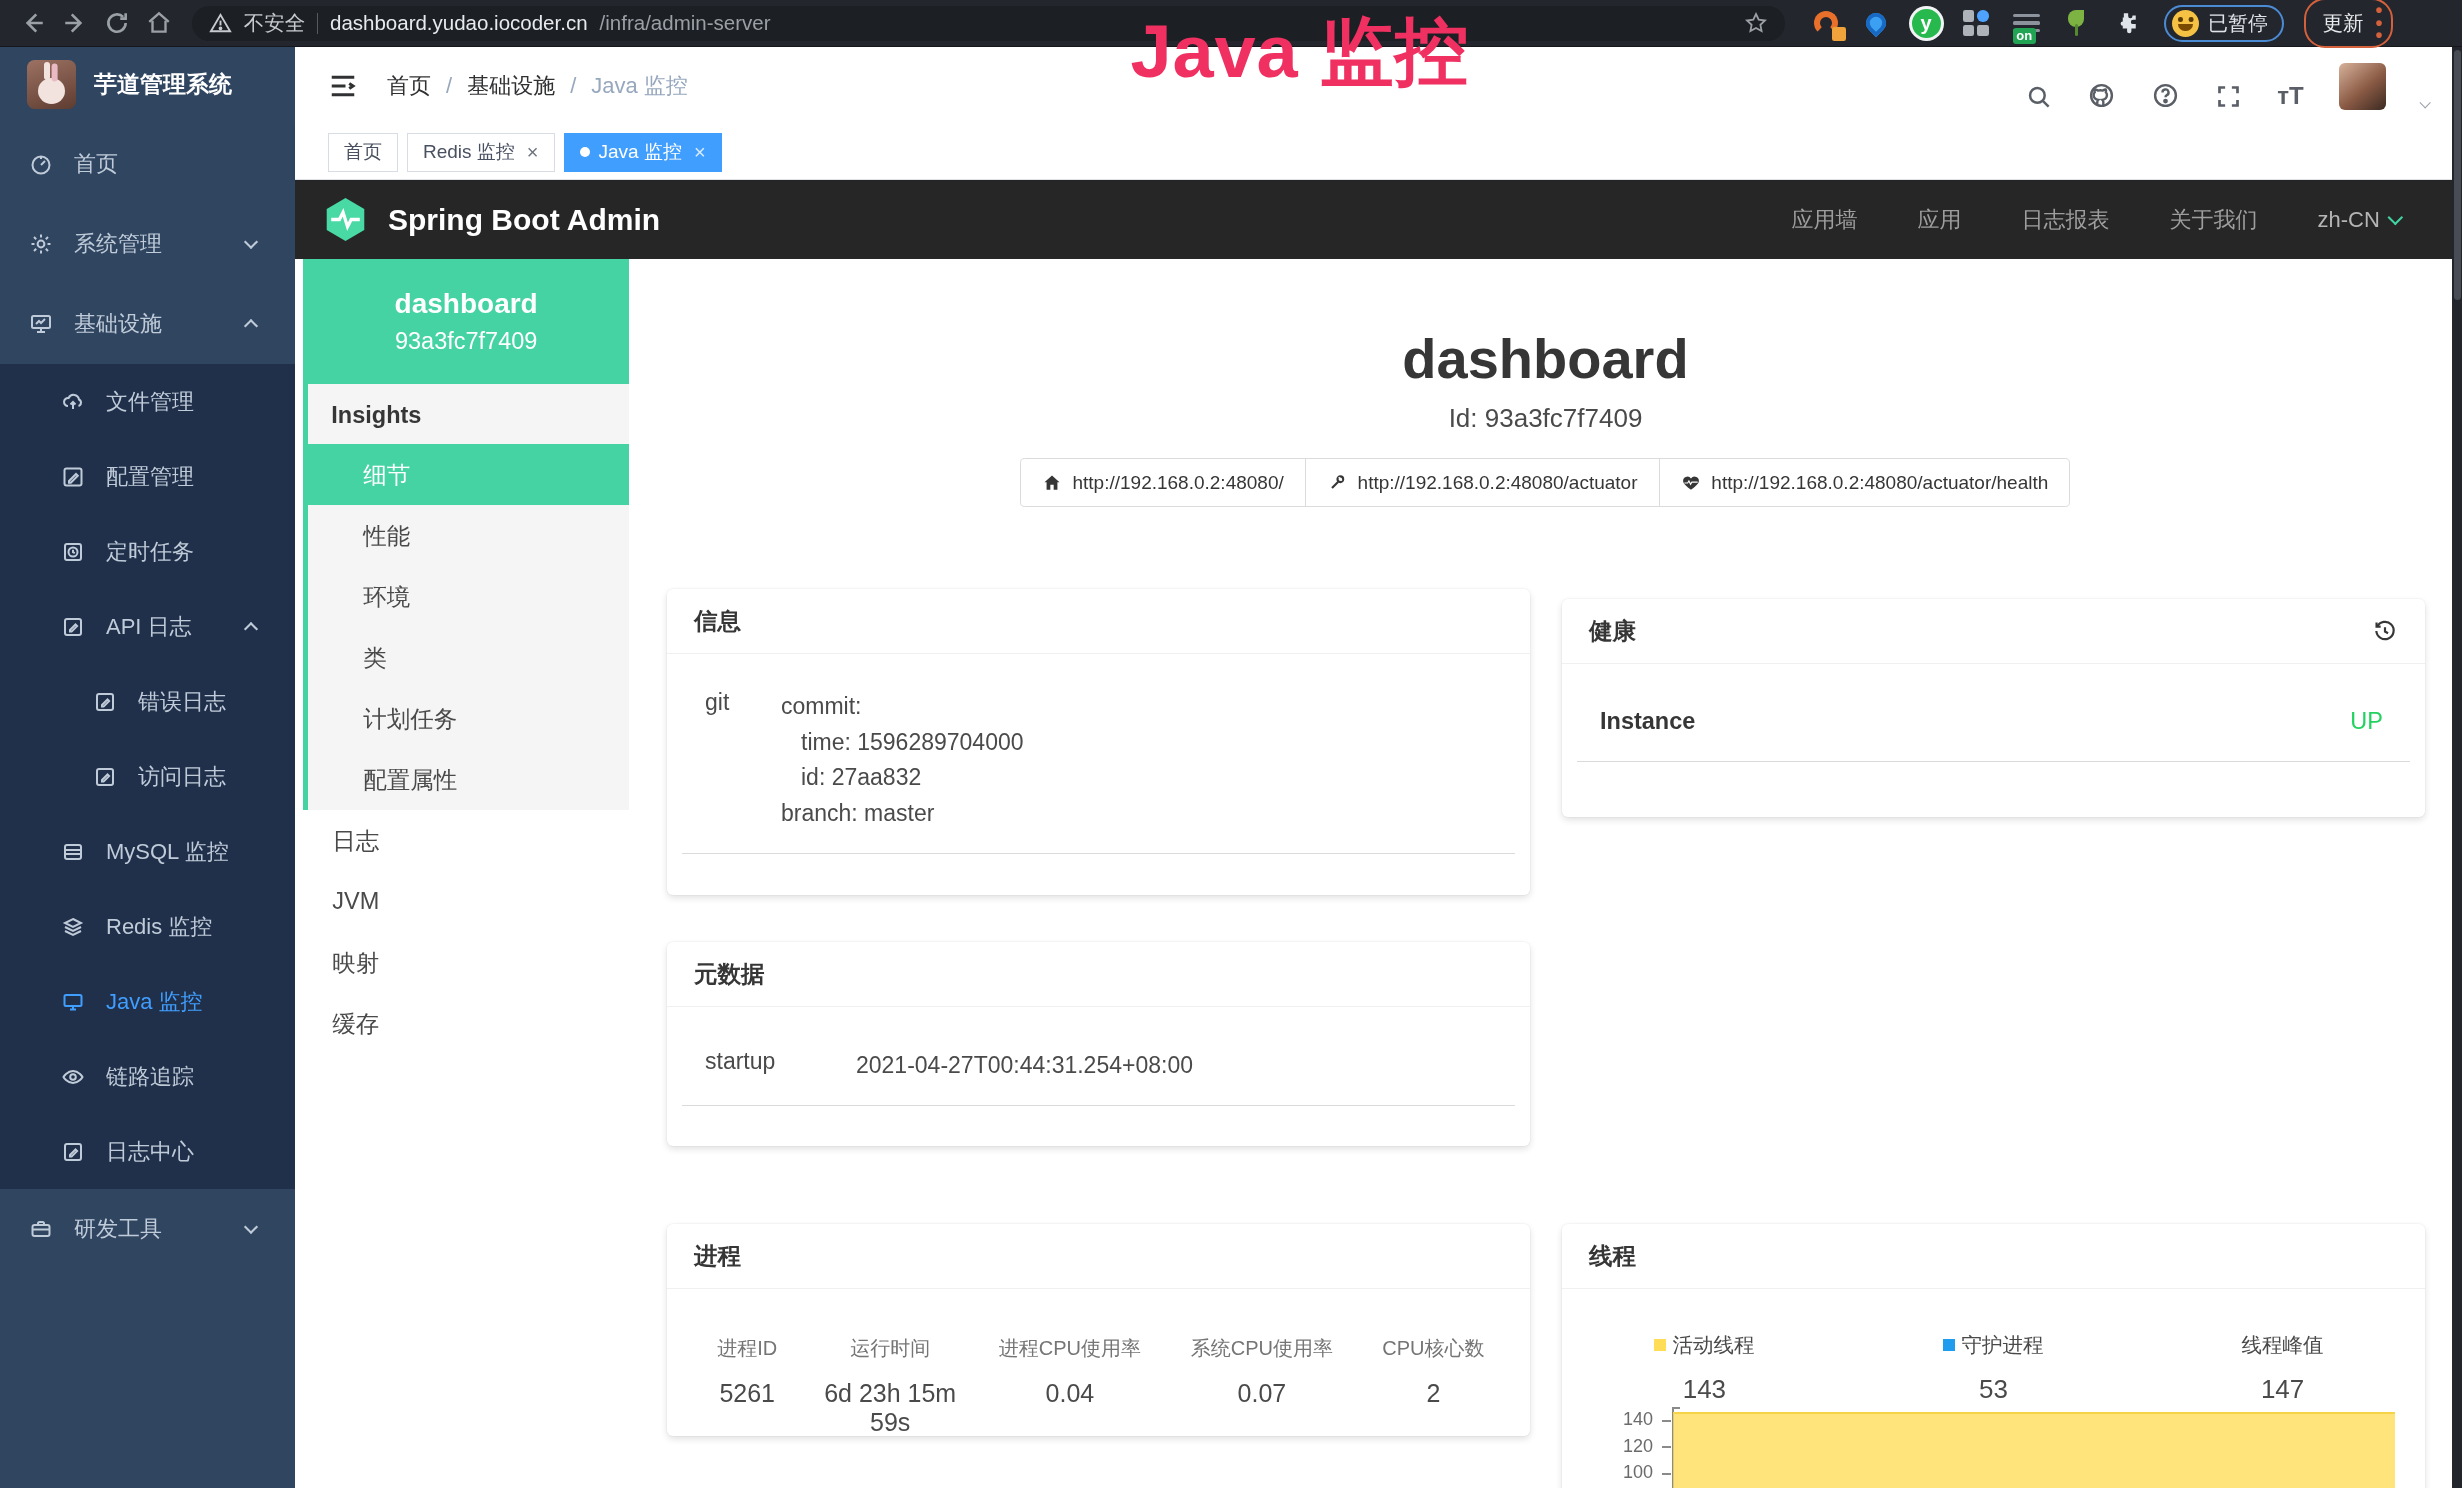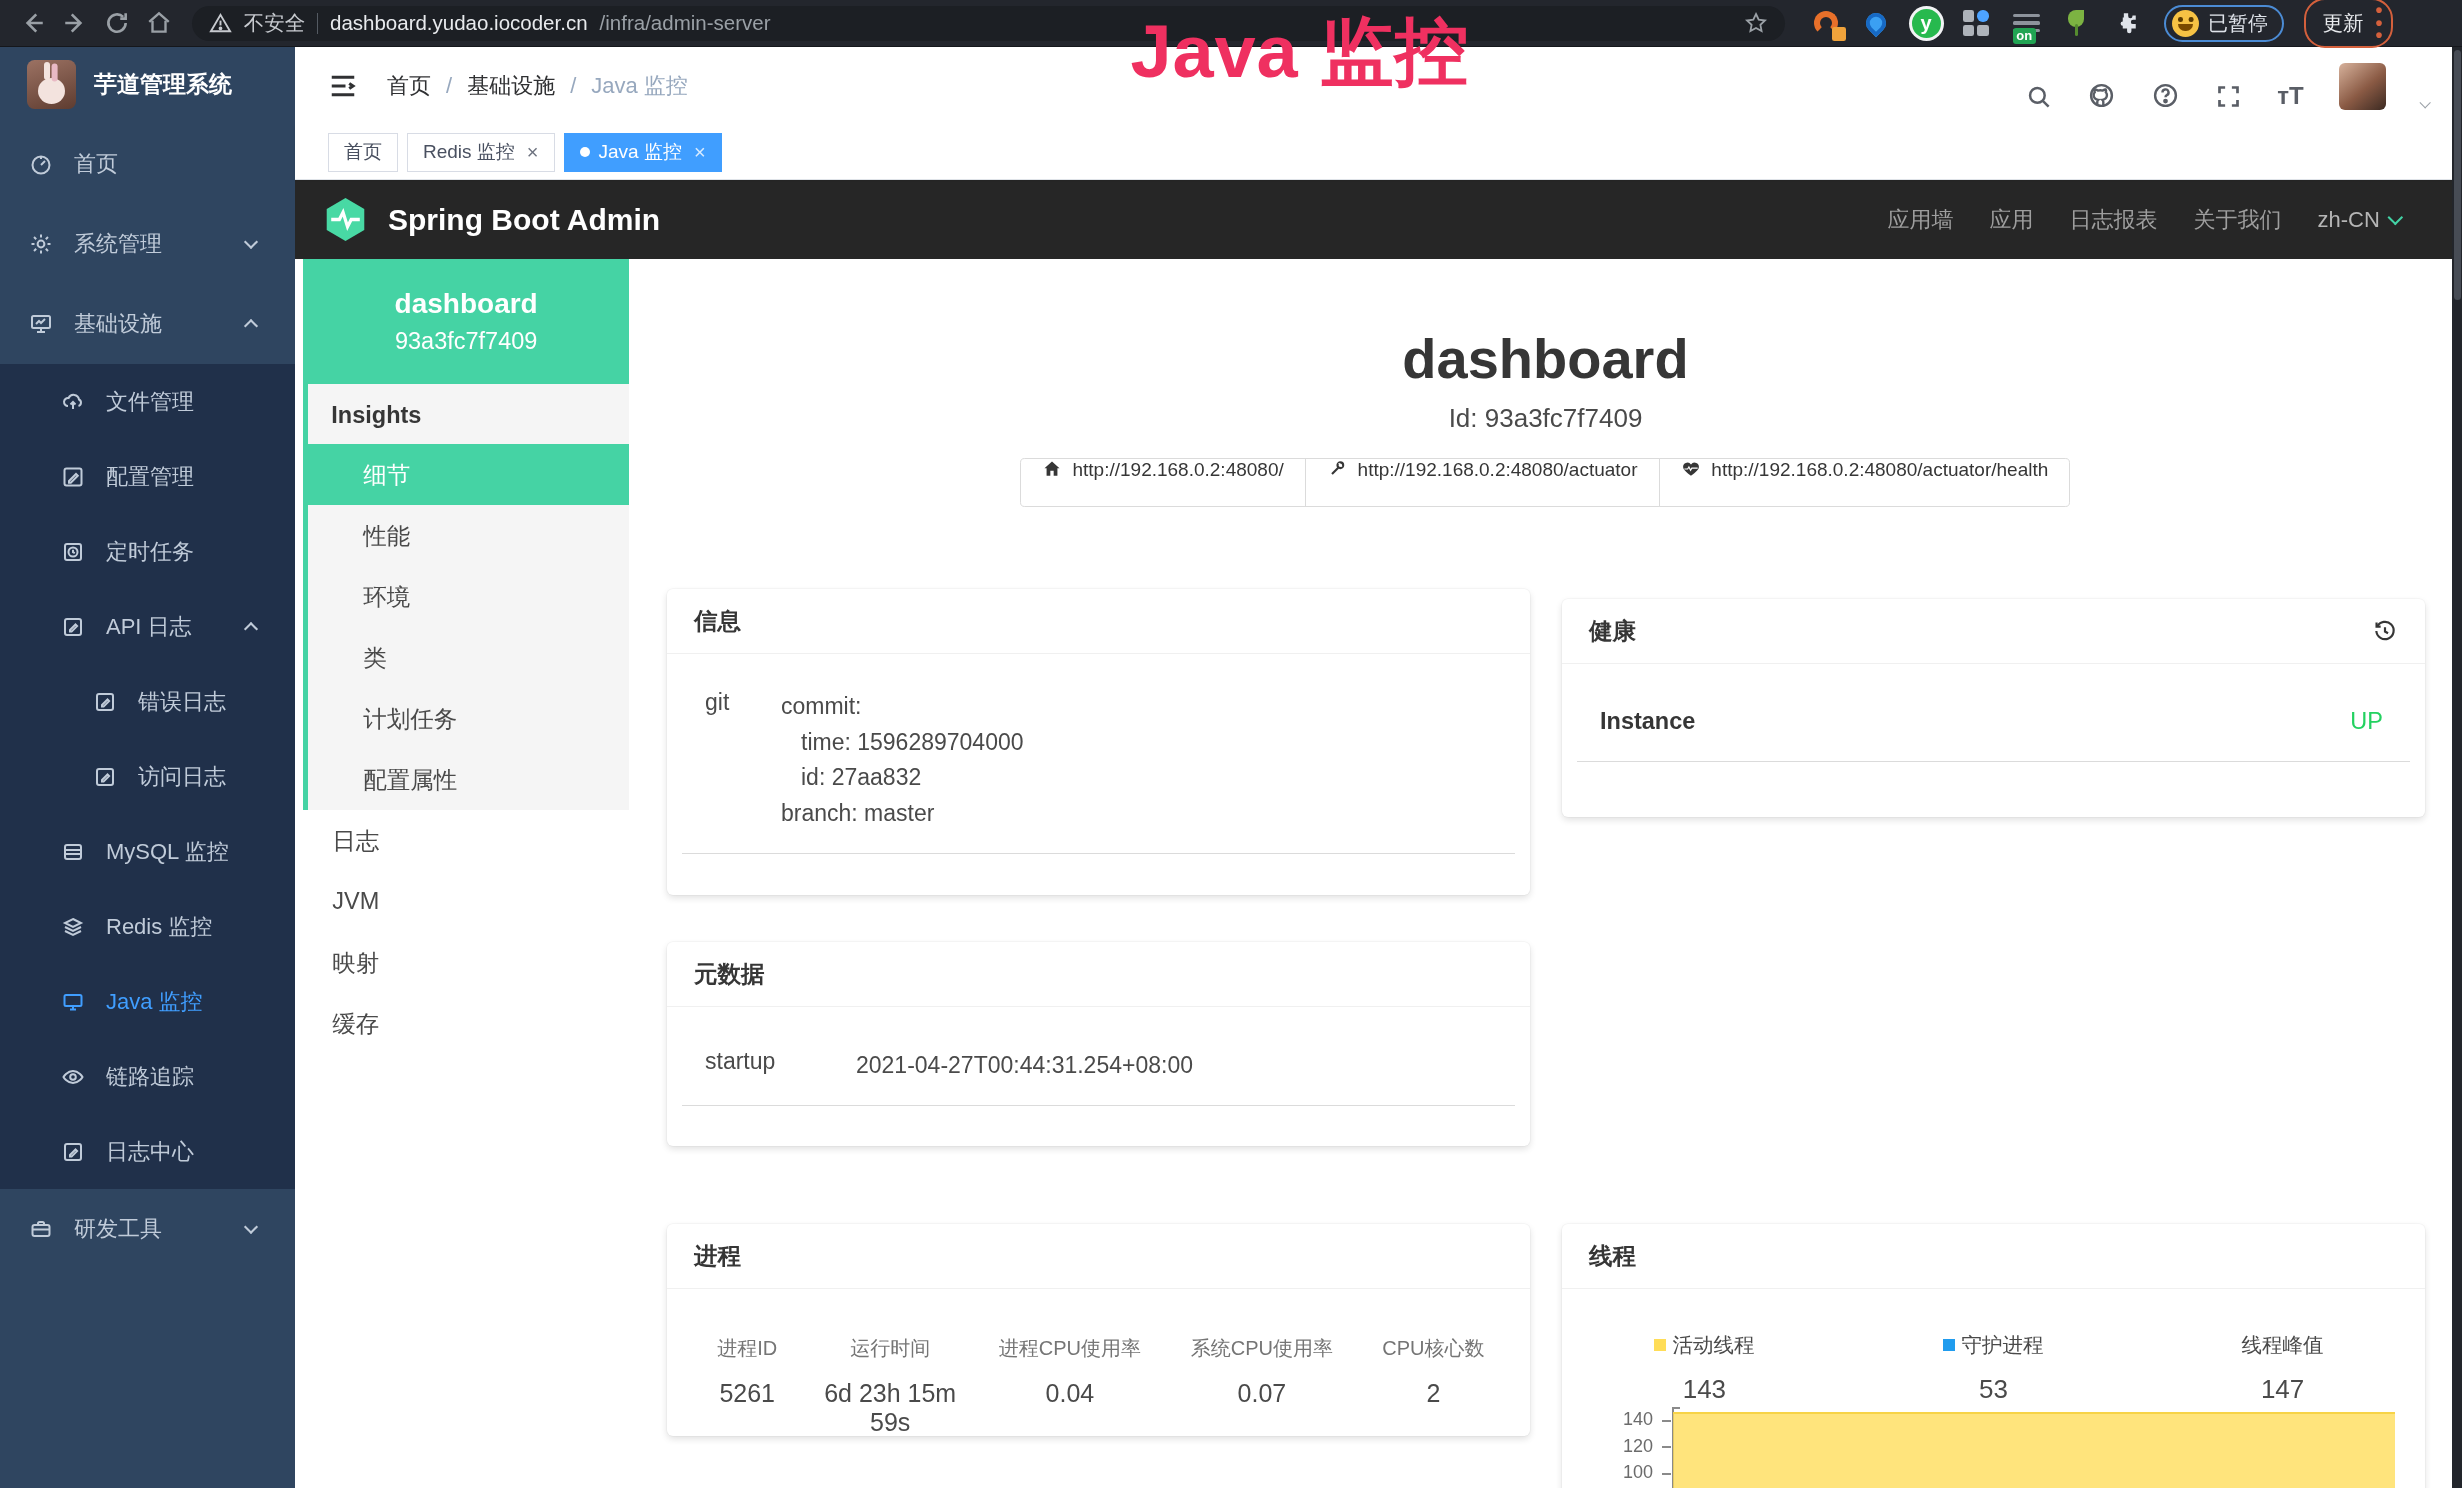--- a/index.html
+++ b/index.html
@@ -71,40 +71,40 @@
   .tabsbar{height:55px;border-bottom:0.8px solid #dfe3e8;box-shadow:0 0.8px 2.3px rgba(0,0,0,.08);display:flex;align-items:center;gap:9px;padding-left:33px;background:#fff;position:relative;z-index:5}
   .tab{height:39px;display:flex;align-items:center;gap:9px;border:0.8px solid #d8dce5;padding:0 15px;font-size:19px;color:#495060;background:#fff;cursor:pointer;white-space:nowrap}
   .tab.active{background:#409eff;border-color:#409eff;color:#fff}
   .tab .dot{width:10px;height:10px;border-radius:50%;background:#fff}
   .tab .x{font-size:20px;line-height:1;margin-left:3px;opacity:.8}
 
   
   .sba{flex:1;display:flex;flex-direction:column;min-height:0}
   .sba-h{height:79px;background:#262626;display:flex;align-items:center;padding:0 26px;flex-shrink:0}
   .brand{color:#fff;font-size:30px;font-weight:bold;margin-left:18px;white-space:nowrap}
-  .sba-nav{margin-left:auto;display:flex;align-items:center;gap:36px;color:#9e9e9e;font-size:22px;padding-right:35px;white-space:nowrap}
+  .sba-nav{margin-left:auto;display:flex;align-items:center;gap:60px;color:#9e9e9e;font-size:22px;padding-right:35px;white-space:nowrap}
   .locale{display:flex;align-items:center;gap:10.6px;color:#b5b5b5}
   .locale .chev{border-color:#42d3a5;width:10.6px;height:10.6px}
   .sba-b{flex:1;display:flex;min-height:0}
   .sba-side{width:334px;padding-left:8.3px;flex-shrink:0;background:#fff}
   .appblk{height:125px;background:#45d3a4;color:#fff;display:flex;flex-direction:column;align-items:center;justify-content:center;gap:7.6px;cursor:pointer}
   .appname{font-size:28px;font-weight:bold}
   .appid{font-size:23.5px}
   .insights{background:#f5f5f5;border-left:5.3px solid #45d3a4}
   .ins-label{padding:18px 0 15px 23px;font-weight:bold;font-size:23.5px;color:#363636}
   .ins-item{height:61px;display:flex;align-items:center;padding-left:55px;font-size:23.5px;color:#4a4a4a;cursor:pointer}
   .ins-item.active{background:#45d3a4;color:#fff}
   .root-item{height:61px;display:flex;align-items:center;padding-left:29px;font-size:23.5px;color:#4a4a4a;cursor:pointer}
   .root-item:first-of-type{margin-top:10.6px}
 
   .sba-main{flex:1;position:relative;overflow:hidden;background:#fff}
   .pg-title{position:absolute;top:67px;left:0;right:0;text-align:center;font-size:56px;font-weight:600;color:#363636}
   .pg-id{position:absolute;top:144px;left:0;right:0;text-align:center;font-size:26px;color:#4a4a4a}
   .lnk-group{position:absolute;top:199px;left:0;right:0;display:flex;justify-content:center}
-  .lnk{height:49px;display:flex;align-items:flex-start;gap:10.6px;padding:0 21px;border:0.8px solid #dbdbdb;margin-left:-0.8px;font-size:19px;color:#363636;background:#fff;cursor:pointer;white-space:nowrap}
+  .lnk{height:49px;display:flex;align-items:center;gap:10.6px;padding:0 21px;border:0.8px solid #dbdbdb;margin-left:-0.8px;font-size:19px;color:#363636;background:#fff;cursor:pointer;white-space:nowrap}
   .lnk:first-child{border-radius:4.6px 0 0 4.6px}
   .lnk:last-child{border-radius:0 4.6px 4.6px 0}
 
   .card{position:absolute;background:#fff;border-radius:6px;box-shadow:0 3px 7.6px rgba(10,10,10,.12),0 0 0 0.8px rgba(10,10,10,.03)}
   .card-h{display:flex;align-items:center;padding:0 27px;height:65px;font-size:23.5px;font-weight:bold;color:#363636;border-bottom:1.5px solid #f0f0f0}
   .card-h .hspace{flex:1}
   #card-info{left:38px;top:330px;width:863px;height:306px}
   #card-health{left:933px;top:340px;width:863px;height:218px}
   #card-meta{left:38px;top:683px;width:863px;height:204px}
   #card-proc{left:38px;top:965px;width:863px;height:212px}

